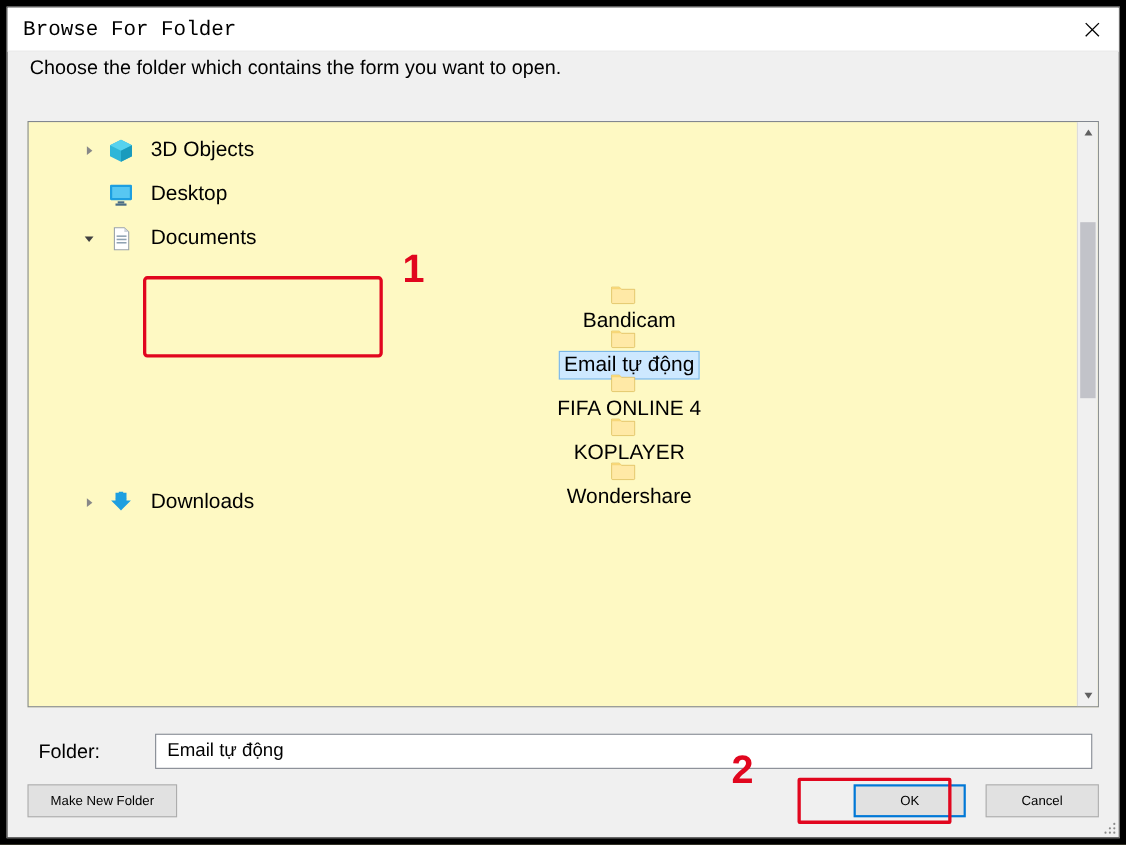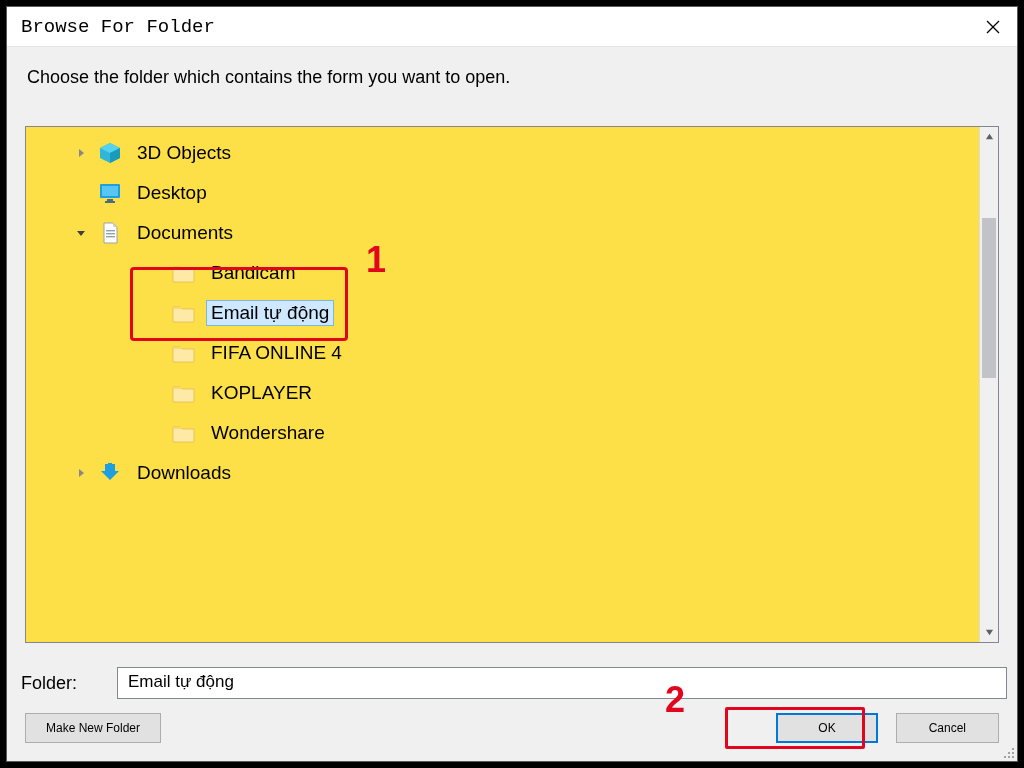--- a/index.html
+++ b/index.html
@@ -29,46 +29,46 @@
     font-family:Liberation Mono, monospace;
   }
   .titlebar .title { font-size:19px; }
   .titlebar .close {
     width:48px; height:40px;
     display:flex; align-items:center; justify-content:center;
     cursor:pointer;
   }
   .titlebar .close svg { width:14px; height:14px; stroke:#000; stroke-width:1.2; }
   .instruction {
-    padding:20px 16px 10px 20px;
+    padding:4px 16px 10px 20px;
     font-size:18px;
   }
   .tree-wrap {
     margin:28px 18px 10px 18px;
     flex:1;
     border:1px solid #828790;
-    background:#fde047;
+    background:#fef9c3;
     position:relative;
     overflow:hidden;
     text-align:right;
   }
   .tree {
     position:absolute; inset:0;
     overflow:hidden;
     padding:6px 0 4px 0;
     font-size:19px;
   }
   .row {
     display:flex; align-items:center;
     height:40px;
     padding-left:46px;
     white-space:nowrap;
     cursor:default;
   }
-  .row.child { padding-left:120px; }
+  .row.child { padding-left:120px;flex-direction:column; }
   .row .expander {
     width:18px; height:18px;
     display:flex; align-items:center; justify-content:center;
     margin-right:8px;
     flex-shrink:0;
   }
   .row .expander svg { width:10px; height:10px; fill:#5a5a5a; }
   .row .expander.none { visibility:hidden; }
   .row .icon { width:24px; height:24px; margin-right:10px; flex-shrink:0; display:flex; align-items:center; justify-content:center;}
   .row.selected .label-box { background:#cde8ff; border:1px solid #7ab7e8; padding:1px 4px; }
@@ -94,21 +94,22 @@
   .ann {
     position:absolute;
     color:#e1061e; font-weight:700; font-size:36px;
     pointer-events:none;
   }
   .redbox {
     position:absolute; border:3px solid #e1061e; pointer-events:none;
   }
   .footer-row {
     display:flex; align-items:center;
-    padding:0 10px;
+    padding:0 24px;
+    gap:10px;
   }
   .folder-label { width:100px; font-size:18px; padding-left:4px;}
   .folder-input {
     flex:1; height:32px;
     border:1px solid #828790;
     background:#fff;
     padding:4px 10px;
     font-size:17px;
   }
   .buttons-row {

